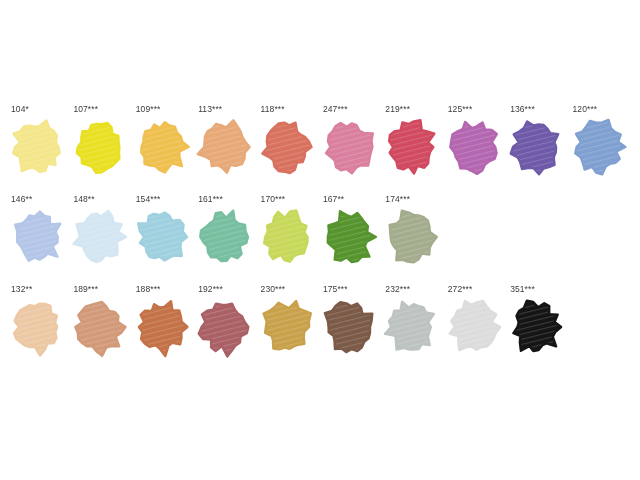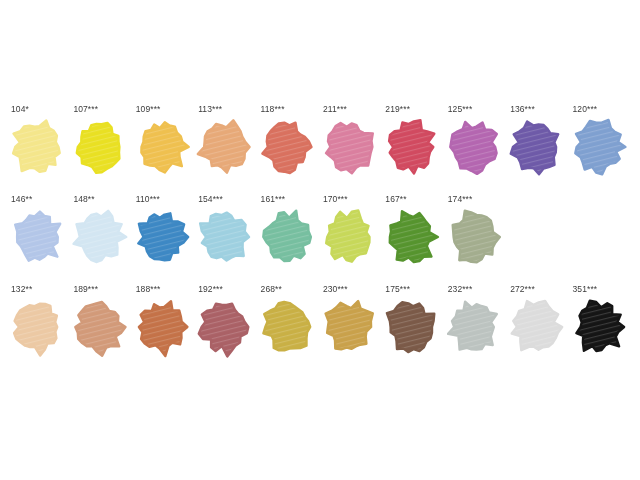--- a/index.html
+++ b/index.html
@@ -125,21 +125,21 @@
                 <pattern id="g0_4" width="4" height="5" patternUnits="userSpaceOnUse" patternTransform="rotate(-14)">
                   <rect width="4" height="5" fill="#d9715f"></rect>
                   <rect width="4" height="1.1" y="0" fill="#ffffff" opacity="0.16"></rect>
                 </pattern>
               </defs>
               <path d="M53.5,31.0L47.1,35.9L46.6,41.1L44.7,46.1L38.9,46.6L36.9,53.7L31.9,57.0L26.2,55.7L20.6,55.0L16.5,50.7L15.3,44.2L11.2,41.1L4.4,37.6L9.8,31.0L8.8,25.6L9.4,19.8L12.6,15.2L16.5,11.2L20.8,7.5L26.3,6.6L31.4,9.3L37.5,6.7L39.0,15.3L42.1,18.3L46.8,20.9L50.8,25.2Z" fill="url(#g0_4)" stroke="#d9715f" stroke-width="2.4" stroke-linejoin="round"></path>
             </svg>
           </div>
         </div>
         <div class="cell">
-          <div class="swatch-label">211***</div>
+          <div class="swatch-label">247***</div>
           <div class="swatch">
             <svg viewBox="0 0 58 62">
               <defs>
                 <pattern id="g0_5" width="4" height="5" patternUnits="userSpaceOnUse" patternTransform="rotate(-14)">
                   <rect width="4" height="5" fill="#da7f9f"></rect>
                   <rect width="4" height="1.1" y="0" fill="#ffffff" opacity="0.16"></rect>
                 </pattern>
               </defs>
               <path d="M52.4,31.0L50.7,36.8L49.5,42.7L48.2,49.5L40.5,49.2L36.2,51.7L31.9,57.3L26.5,53.1L20.9,54.2L16.1,51.3L14.8,44.7L11.1,41.2L6.0,37.1L10.4,31.0L8.0,25.4L8.7,19.4L12.6,15.2L15.6,10.0L20.6,7.0L26.7,10.8L31.6,7.4L36.6,9.2L39.4,14.7L43.6,16.9L52.8,17.4L51.5,25.0Z" fill="url(#g0_5)" stroke="#da7f9f" stroke-width="2.4" stroke-linejoin="round"></path>
             </svg>
@@ -225,34 +225,20 @@
                 <pattern id="g1_1" width="4" height="5" patternUnits="userSpaceOnUse" patternTransform="rotate(-14)">
                   <rect width="4" height="5" fill="#d3e6f2"></rect>
                   <rect width="4" height="1.1" y="0" fill="#ffffff" opacity="0.16"></rect>
                 </pattern>
               </defs>
               <path d="M56.2,31.0L46.8,35.8L47.5,41.6L47.3,48.6L41.2,50.3L35.3,49.0L31.6,54.0L26.2,56.0L21.0,53.8L17.2,49.6L14.6,44.9L12.7,40.3L3.6,37.8L9.8,31.0L8.5,25.5L6.5,18.2L14.7,17.2L17.4,12.7L21.3,8.9L26.4,7.6L31.3,10.5L38.1,4.8L42.2,10.3L43.6,16.9L51.7,18.1L48.2,25.8Z" fill="url(#g1_1)" stroke="#d3e6f2" stroke-width="2.4" stroke-linejoin="round"></path>
             </svg>
           </div>
         </div>
         <div class="cell">
-          <div class="swatch-label">110***</div>
-          <div class="swatch">
-            <svg viewBox="0 0 58 62">
-              <defs>
-                <pattern id="g1_2" width="4" height="5" patternUnits="userSpaceOnUse" patternTransform="rotate(-14)">
-                  <rect width="4" height="5" fill="#3d88c4"></rect>
-                  <rect width="4" height="1.1" y="0" fill="#ffffff" opacity="0.16"></rect>
-                </pattern>
-              </defs>
-              <path d="M55.1,31.0L50.4,36.7L44.7,39.9L45.2,46.6L39.2,47.1L36.9,53.7L31.6,54.3L26.5,53.3L21.3,53.0L16.8,50.2L14.0,45.4L12.6,40.3L5.3,37.4L10.5,31.0L7.7,25.3L5.9,17.8L14.7,17.3L16.6,11.5L21.1,8.4L26.9,11.8L31.5,8.6L37.3,7.3L38.9,15.5L45.1,15.5L51.1,18.4L49.0,25.6Z" fill="url(#g1_2)" stroke="#3d88c4" stroke-width="2.4" stroke-linejoin="round"></path>
-            </svg>
-          </div>
-        </div>
-        <div class="cell">
           <div class="swatch-label">154***</div>
           <div class="swatch">
             <svg viewBox="0 0 58 62">
               <defs>
                 <pattern id="g1_3" width="4" height="5" patternUnits="userSpaceOnUse" patternTransform="rotate(-14)">
                   <rect width="4" height="5" fill="#9ed0e0"></rect>
                   <rect width="4" height="1.1" y="0" fill="#ffffff" opacity="0.16"></rect>
                 </pattern>
               </defs>
               <path d="M54.0,31.0L47.7,36.0L47.6,41.6L48.7,50.0L40.8,49.6L36.2,51.7L31.6,54.5L26.8,50.7L21.6,52.2L16.5,50.8L13.5,45.9L12.5,40.4L6.9,36.9L11.1,31.0L6.8,25.1L5.2,17.4L14.7,17.3L15.8,10.2L20.9,7.9L26.5,9.0L31.7,6.6L36.4,9.8L39.3,14.8L46.6,14.0L50.6,18.7L49.7,25.5Z" fill="url(#g1_3)" stroke="#9ed0e0" stroke-width="2.4" stroke-linejoin="round"></path>
@@ -363,34 +349,20 @@
           <div class="swatch-label">192***</div>
           <div class="swatch">
             <svg viewBox="0 0 58 62">
               <defs>
                 <pattern id="g2_3" width="4" height="5" patternUnits="userSpaceOnUse" patternTransform="rotate(-14)">
                   <rect width="4" height="5" fill="#aa6166"></rect>
                   <rect width="4" height="1.1" y="0" fill="#ffffff" opacity="0.16"></rect>
                 </pattern>
               </defs>
               <path d="M53.3,31.0L51.9,37.1L45.6,40.5L45.0,46.4L40.7,49.4L37.1,54.3L32.3,60.4L26.9,50.0L20.6,55.1L16.1,51.4L16.1,43.5L8.0,43.0L3.8,37.7L6.6,31.0L10.4,26.0L6.9,18.4L12.1,14.7L18.0,13.7L20.9,7.7L26.5,8.7L31.5,9.0L37.1,7.7L39.9,13.8L42.9,17.6L47.3,20.6L49.4,25.5Z" fill="url(#g2_3)" stroke="#aa6166" stroke-width="2.4" stroke-linejoin="round"></path>
-            </svg>
-          </div>
-        </div>
-        <div class="cell">
-          <div class="swatch-label">268**</div>
-          <div class="swatch">
-            <svg viewBox="0 0 58 62">
-              <defs>
-                <pattern id="g2_4" width="4" height="5" patternUnits="userSpaceOnUse" patternTransform="rotate(-14)">
-                  <rect width="4" height="5" fill="#c9b045"></rect>
-                  <rect width="4" height="1.1" y="0" fill="#ffffff" opacity="0.16"></rect>
-                </pattern>
-              </defs>
-              <path d="M52.2,31.0L49.1,36.4L48.5,42.1L48.5,49.7L42.3,52.0L36.5,52.4L31.4,52.6L26.4,54.3L20.9,54.3L15.7,51.9L15.5,44.0L13.7,39.8L5.4,37.3L7.3,31.0L9.5,25.8L6.2,18.0L12.1,14.7L17.2,12.4L20.7,7.2L26.2,5.9L31.7,7.1L36.3,10.2L40.3,13.2L44.4,16.2L46.8,20.9L50.2,25.3Z" fill="url(#g2_4)" stroke="#c9b045" stroke-width="2.4" stroke-linejoin="round"></path>
             </svg>
           </div>
         </div>
         <div class="cell">
           <div class="swatch-label">230***</div>
           <div class="swatch">
             <svg viewBox="0 0 58 62">
               <defs>
                 <pattern id="g2_5" width="4" height="5" patternUnits="userSpaceOnUse" patternTransform="rotate(-14)">
                   <rect width="4" height="5" fill="#c9a14b"></rect>

